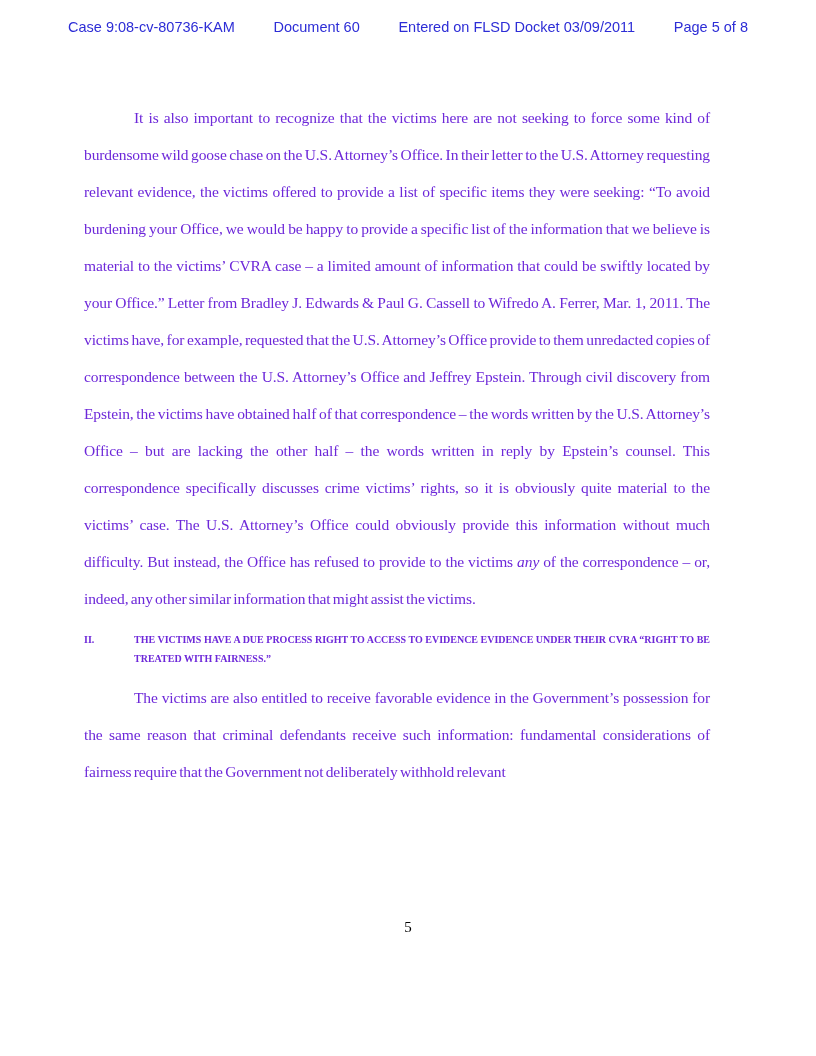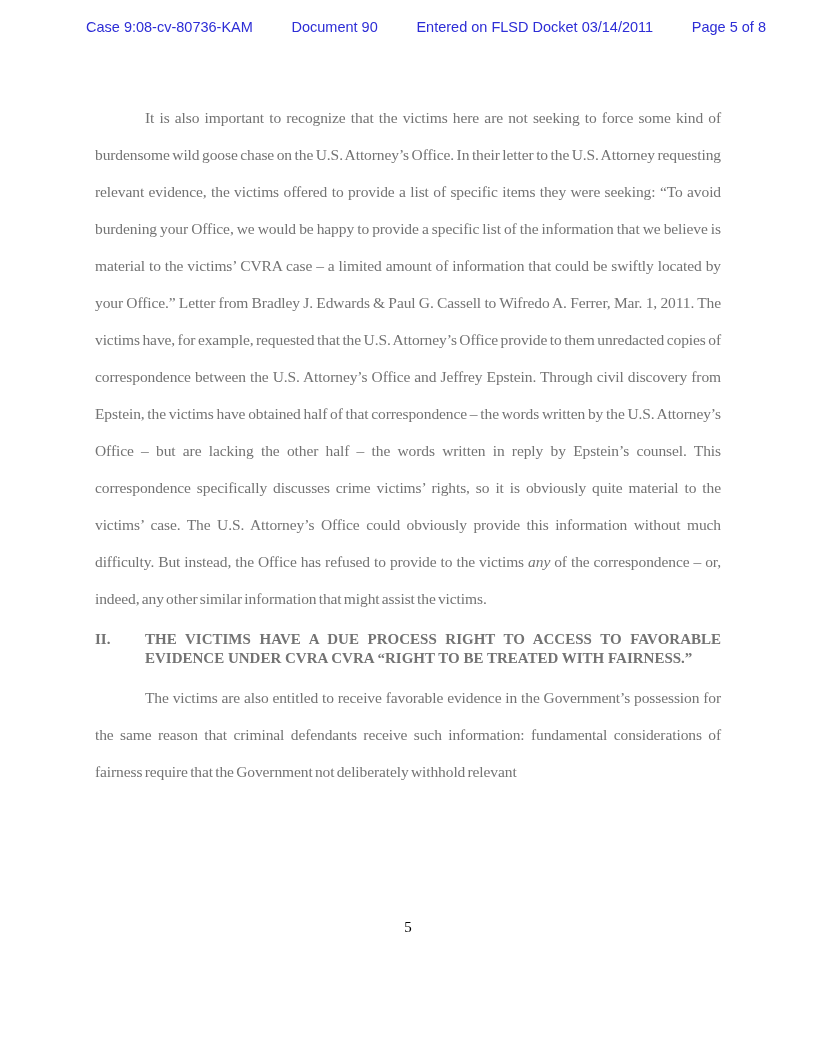--- a/index.html
+++ b/index.html
@@ -19,49 +19,48 @@
     position: absolute;
     top: 19px;
     left: 68px;
     width: 680px;
     display: flex;
     justify-content: space-between;
     font-family: "Liberation Sans", sans-serif;
     font-size: 14.5px;
     color: #2d2dd6;
     white-space: nowrap;
-    margin-left: 18px;
   }
   
   .content {
     position: absolute;
     top: 99px;
-    left: 95px;
+    left: 84px;
     width: 626px;
     font-family: "Liberation Serif", serif;
     font-size: 15.5px;
     line-height: 37px;
-    color: #737373;
+    color: #6d28d9;
     text-align: justify;
     word-spacing: -1.5px;
     letter-spacing: -0.1px;
   }
   .content p {
     margin: 0;
     text-indent: 50px;
   }
   .italic {
     font-style: italic;
   }
   .heading {
     position: relative;
     margin: 13px 0 11px 0;
     padding-left: 50px;
     font-weight: bold;
-    font-size: 15px;
+    font-size: 10px;
     line-height: 19px;
     text-align: justify;
     text-indent: 0;
     word-spacing: 0;
     letter-spacing: 0;
   }
   .heading-number {
     position: absolute;
     left: 0;
     top: 0;
@@ -78,33 +77,33 @@
     color: #000000;
   }
 </style>
 </head>
 <body>
 
 <div class="page">
 
   <div class="docket-header">
     <span>Case 9:08-cv-80736-KAM</span>
-    <span>Document 90</span>
-    <span>Entered on FLSD Docket 03/14/2011</span>
+    <span>Document 60</span>
+    <span>Entered on FLSD Docket 03/09/2011</span>
     <span>Page 5 of 8</span>
   </div>
 
   <div class="content">
 
     <p><span>It is also important to recognize that the victims here are not seeking to force some kind of burdensome wild goose chase on the U.S. Attorney’s Office.  In their letter to the U.S. Attorney requesting relevant evidence, the victims offered to provide a list of specific items they were seeking: “To avoid burdening your Office, we would be happy to provide a specific list of the information that we believe is material to the victims’ CVRA case – a limited amount of information that could be swiftly located by your Office.”  Letter from Bradley J. Edwards &amp; Paul G. Cassell to Wifredo A. Ferrer, Mar. 1, 2011.  The victims have, for example, requested that the U.S. Attorney’s Office provide to them unredacted copies of correspondence between the U.S. Attorney’s Office and Jeffrey Epstein.  Through civil discovery from Epstein, the victims have obtained half of that correspondence – the words written by the U.S. Attorney’s Office – but are lacking the other half – the words written in reply by Epstein’s counsel.  This correspondence specifically discusses crime victims’ rights, so it is obviously quite material to the victims’ case.  The U.S. Attorney’s Office could obviously provide this information without much difficulty.  But instead, the Office has refused to provide to the victims </span><span class="italic">any</span><span> of the correspondence – or, indeed, any other similar information that might assist the victims.</span></p>
 
 
     <div class="heading">
       <span class="heading-number">II.</span>
-      <span>THE VICTIMS HAVE A DUE PROCESS RIGHT TO ACCESS TO FAVORABLE EVIDENCE UNDER CVRA CVRA “RIGHT TO BE TREATED WITH FAIRNESS.”</span>
+      <span>THE VICTIMS HAVE A DUE PROCESS RIGHT TO ACCESS TO EVIDENCE EVIDENCE UNDER THEIR CVRA “RIGHT TO BE TREATED WITH FAIRNESS.”</span>
     </div>
 
     <p>The victims are also entitled to receive favorable evidence in the Government’s possession for the same reason that criminal defendants receive such information: fundamental considerations of fairness require that the Government not deliberately withhold relevant</p>
 
   </div>
 
   <div class="page-footer">5</div>
 
 </div>
 

